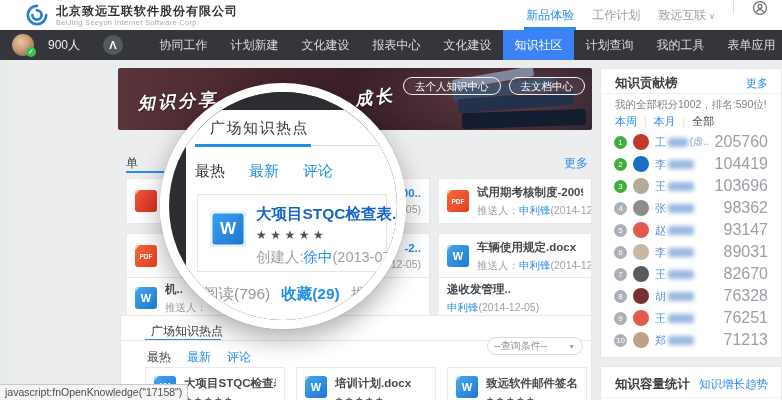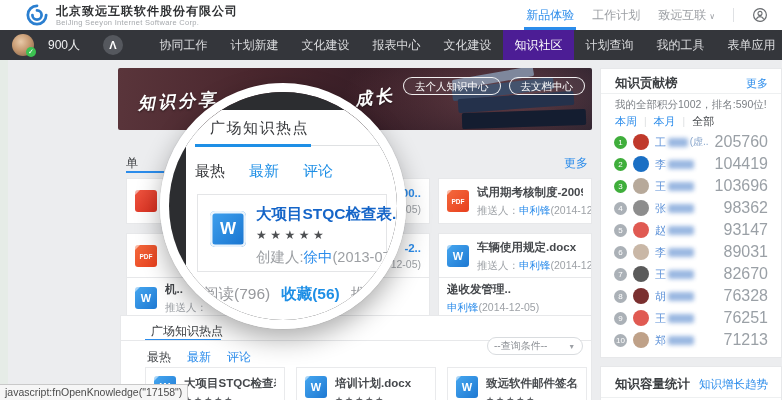--- a/index.html
+++ b/index.html
@@ -4,39 +4,39 @@
 <style>
   html,body{margin:0;padding:0;background:#ecedef;}
   #app{position:relative;width:782px;height:400px;overflow:hidden;background:#ecedef;
        font-family:"Liberation Sans","DejaVu Sans",sans-serif;-webkit-font-smoothing:antialiased;}
 
   
   .top-header{position:absolute;left:0;top:0;width:782px;height:30px;background:#fff;border-bottom:1px solid #e4e6e8;z-index:5;}
   .logo{position:absolute;left:26px;top:4px;width:22px;height:22px;}
   .company-cn{position:absolute;left:56px;top:3px;font-size:12px;font-weight:bold;color:#2f3133;letter-spacing:1px;}
   .company-en{position:absolute;left:56px;top:18px;font-size:7.5px;color:#a6a9ad;letter-spacing:.3px;}
-  .top-nav{position:absolute;right:14px;top:0;height:30px;display:flex;align-items:center;gap:18px;}
+  .top-nav{position:absolute;right:14px;top:0;height:30px;display:flex;gap:18px;}
   .tn{font-size:12px;color:#9b9ea3;position:relative;height:30px;line-height:30px;}
   .tn.active{color:#2b8ceb;}
   .tn.active::after{content:"";position:absolute;left:-2px;right:-2px;bottom:0;height:3px;background:#2b8ceb;}
   .chev{font-size:8px;color:#9b9ea3;margin-left:3px;}
   .vdiv{width:1px;height:14px;background:#dfe1e4;}
 
   
   .navbar{position:absolute;left:0;top:30px;width:782px;height:30px;background:#34363b;z-index:5;display:flex;align-items:center;}
   .avatar{position:absolute;left:12px;top:4px;width:22px;height:22px;border-radius:50%;
           background:radial-gradient(circle at 40% 35%,#e8c9a8 0%,#c79a72 45%,#7a5b42 100%);}
   .avatar .chk{position:absolute;right:-2px;bottom:-1px;width:10px;height:10px;border-radius:50%;background:#3cc251;
                color:#fff;font-size:7px;line-height:10px;text-align:center;}
   .online{position:absolute;left:48px;top:0;height:30px;line-height:30px;color:#f0f1f2;font-size:12px;}
   .appmark{position:absolute;left:103px;top:5px;width:20px;height:20px;border-radius:50%;background:#55585e;
            color:#fff;font-size:11px;line-height:20px;text-align:center;font-weight:bold;}
   .nav-items{position:absolute;left:148px;top:0;height:30px;display:flex;}
   .ni{height:30px;line-height:30px;padding:0 11.5px;font-size:12px;color:#dcdddf;white-space:nowrap;}
-  .ni.active{background:#4c1d95;color:#fff;}
+  .ni.active{background:#3b82f6;color:#fff;}
 
   
   .banner{position:absolute;left:118px;top:68px;width:474px;height:62px;border-radius:2px;overflow:hidden;
           background:linear-gradient(97deg,#5a353b 0%,#4a272e 28%,#361d26 55%,#241722 78%,#1d1b28 100%);}
   .banner .glow{position:absolute;right:-30px;top:-20px;width:280px;height:120px;
           background:radial-gradient(ellipse at 60% 40%,rgba(150,90,95,.55),rgba(0,0,0,0) 70%);}
   .book{position:absolute;border-radius:2px;}
   .bk1{right:58px;top:5px;width:82px;height:10px;background:#7e879c;transform:rotate(-10deg);}
   .bk2{right:38px;top:15px;width:102px;height:12px;background:#3a4a66;transform:rotate(-7deg);}
   .bk3{right:18px;top:27px;width:116px;height:14px;background:#24314b;transform:rotate(-4deg);}
@@ -428,21 +428,21 @@
         <span class="tb">评论</span>
       </div>
       <div class="m-card">
         <div class="m-ic">W</div>
         <div class="m-doc-title">大项目STQC检查表.doc</div>
         <div class="m-stars">★★★★★</div>
         <div class="m-creator"><span>创建人:</span><span class="who">徐中</span><span>(2013-07-30</span></div>
       </div>
       <div class="m-stats">
         <span class="g">阅读(796)</span>
-        <span class="b">收藏(56)</span>
+        <span class="b">收藏(29)</span>
         <span class="g">推荐</span>
       </div>
     </div>
   </div>
 
   <div class="status-tip">javascript:fnOpenKnowledge("17158")</div>
 
 </div>
 
 </body></html>

